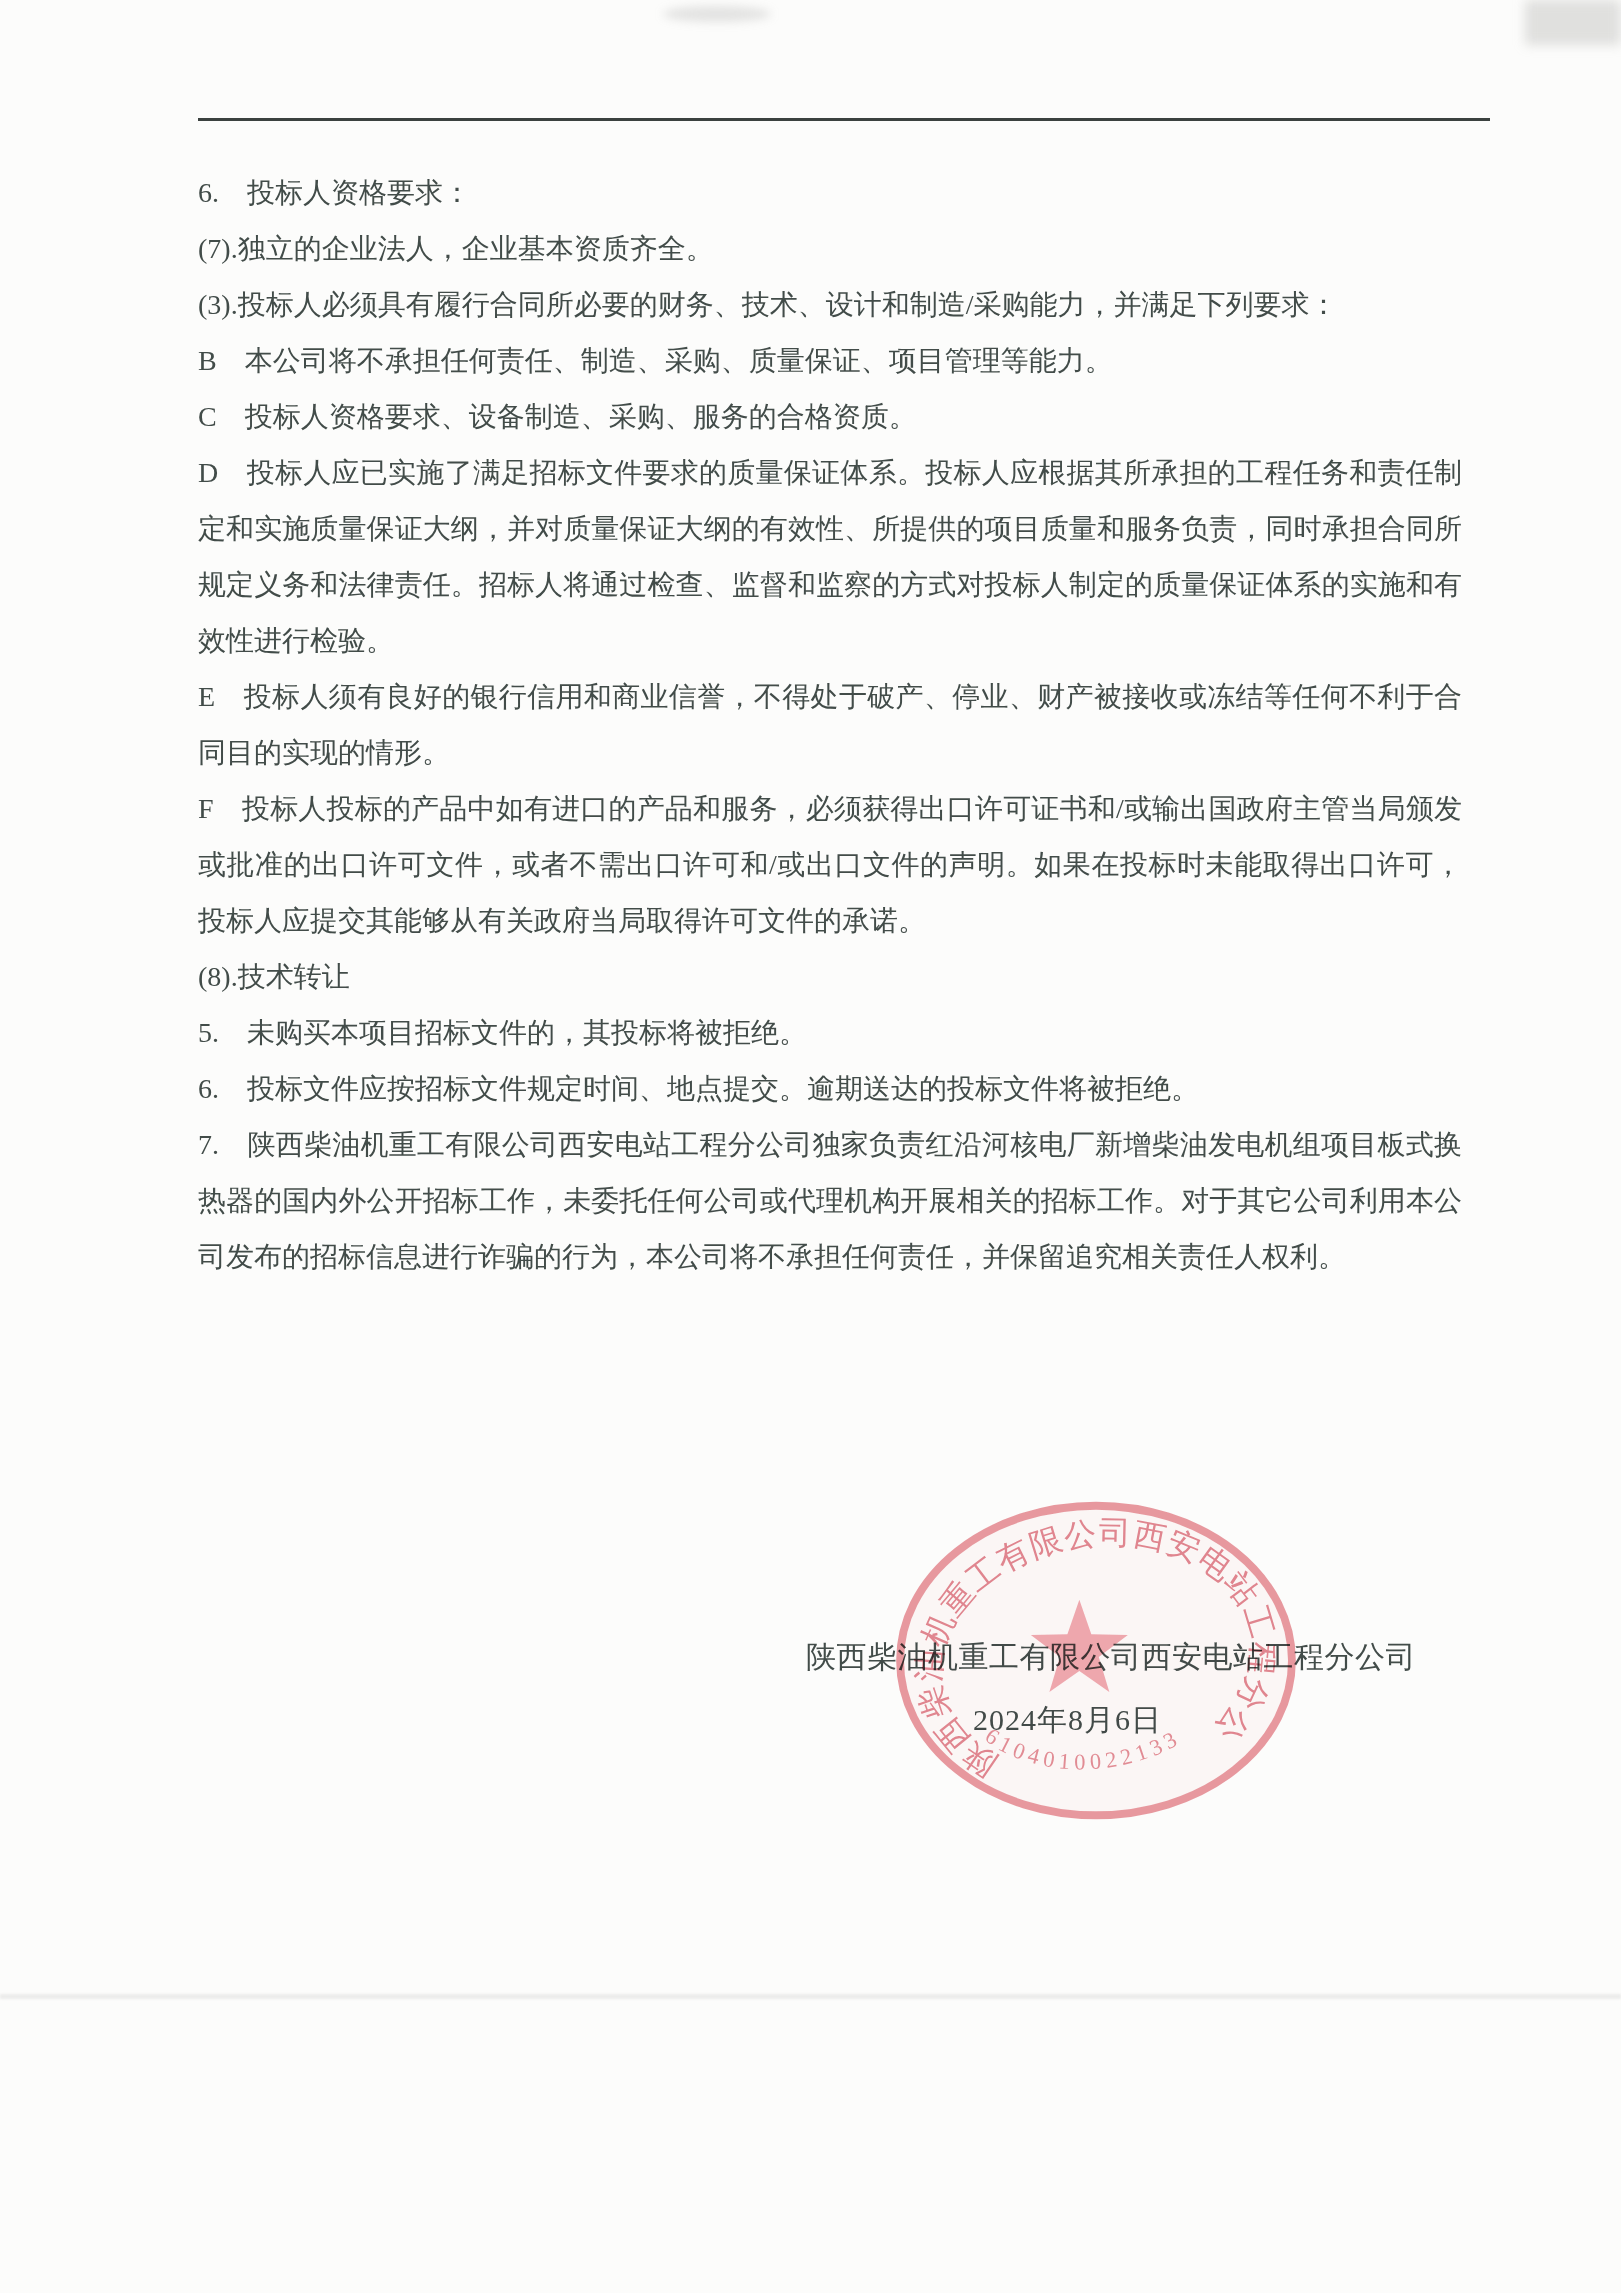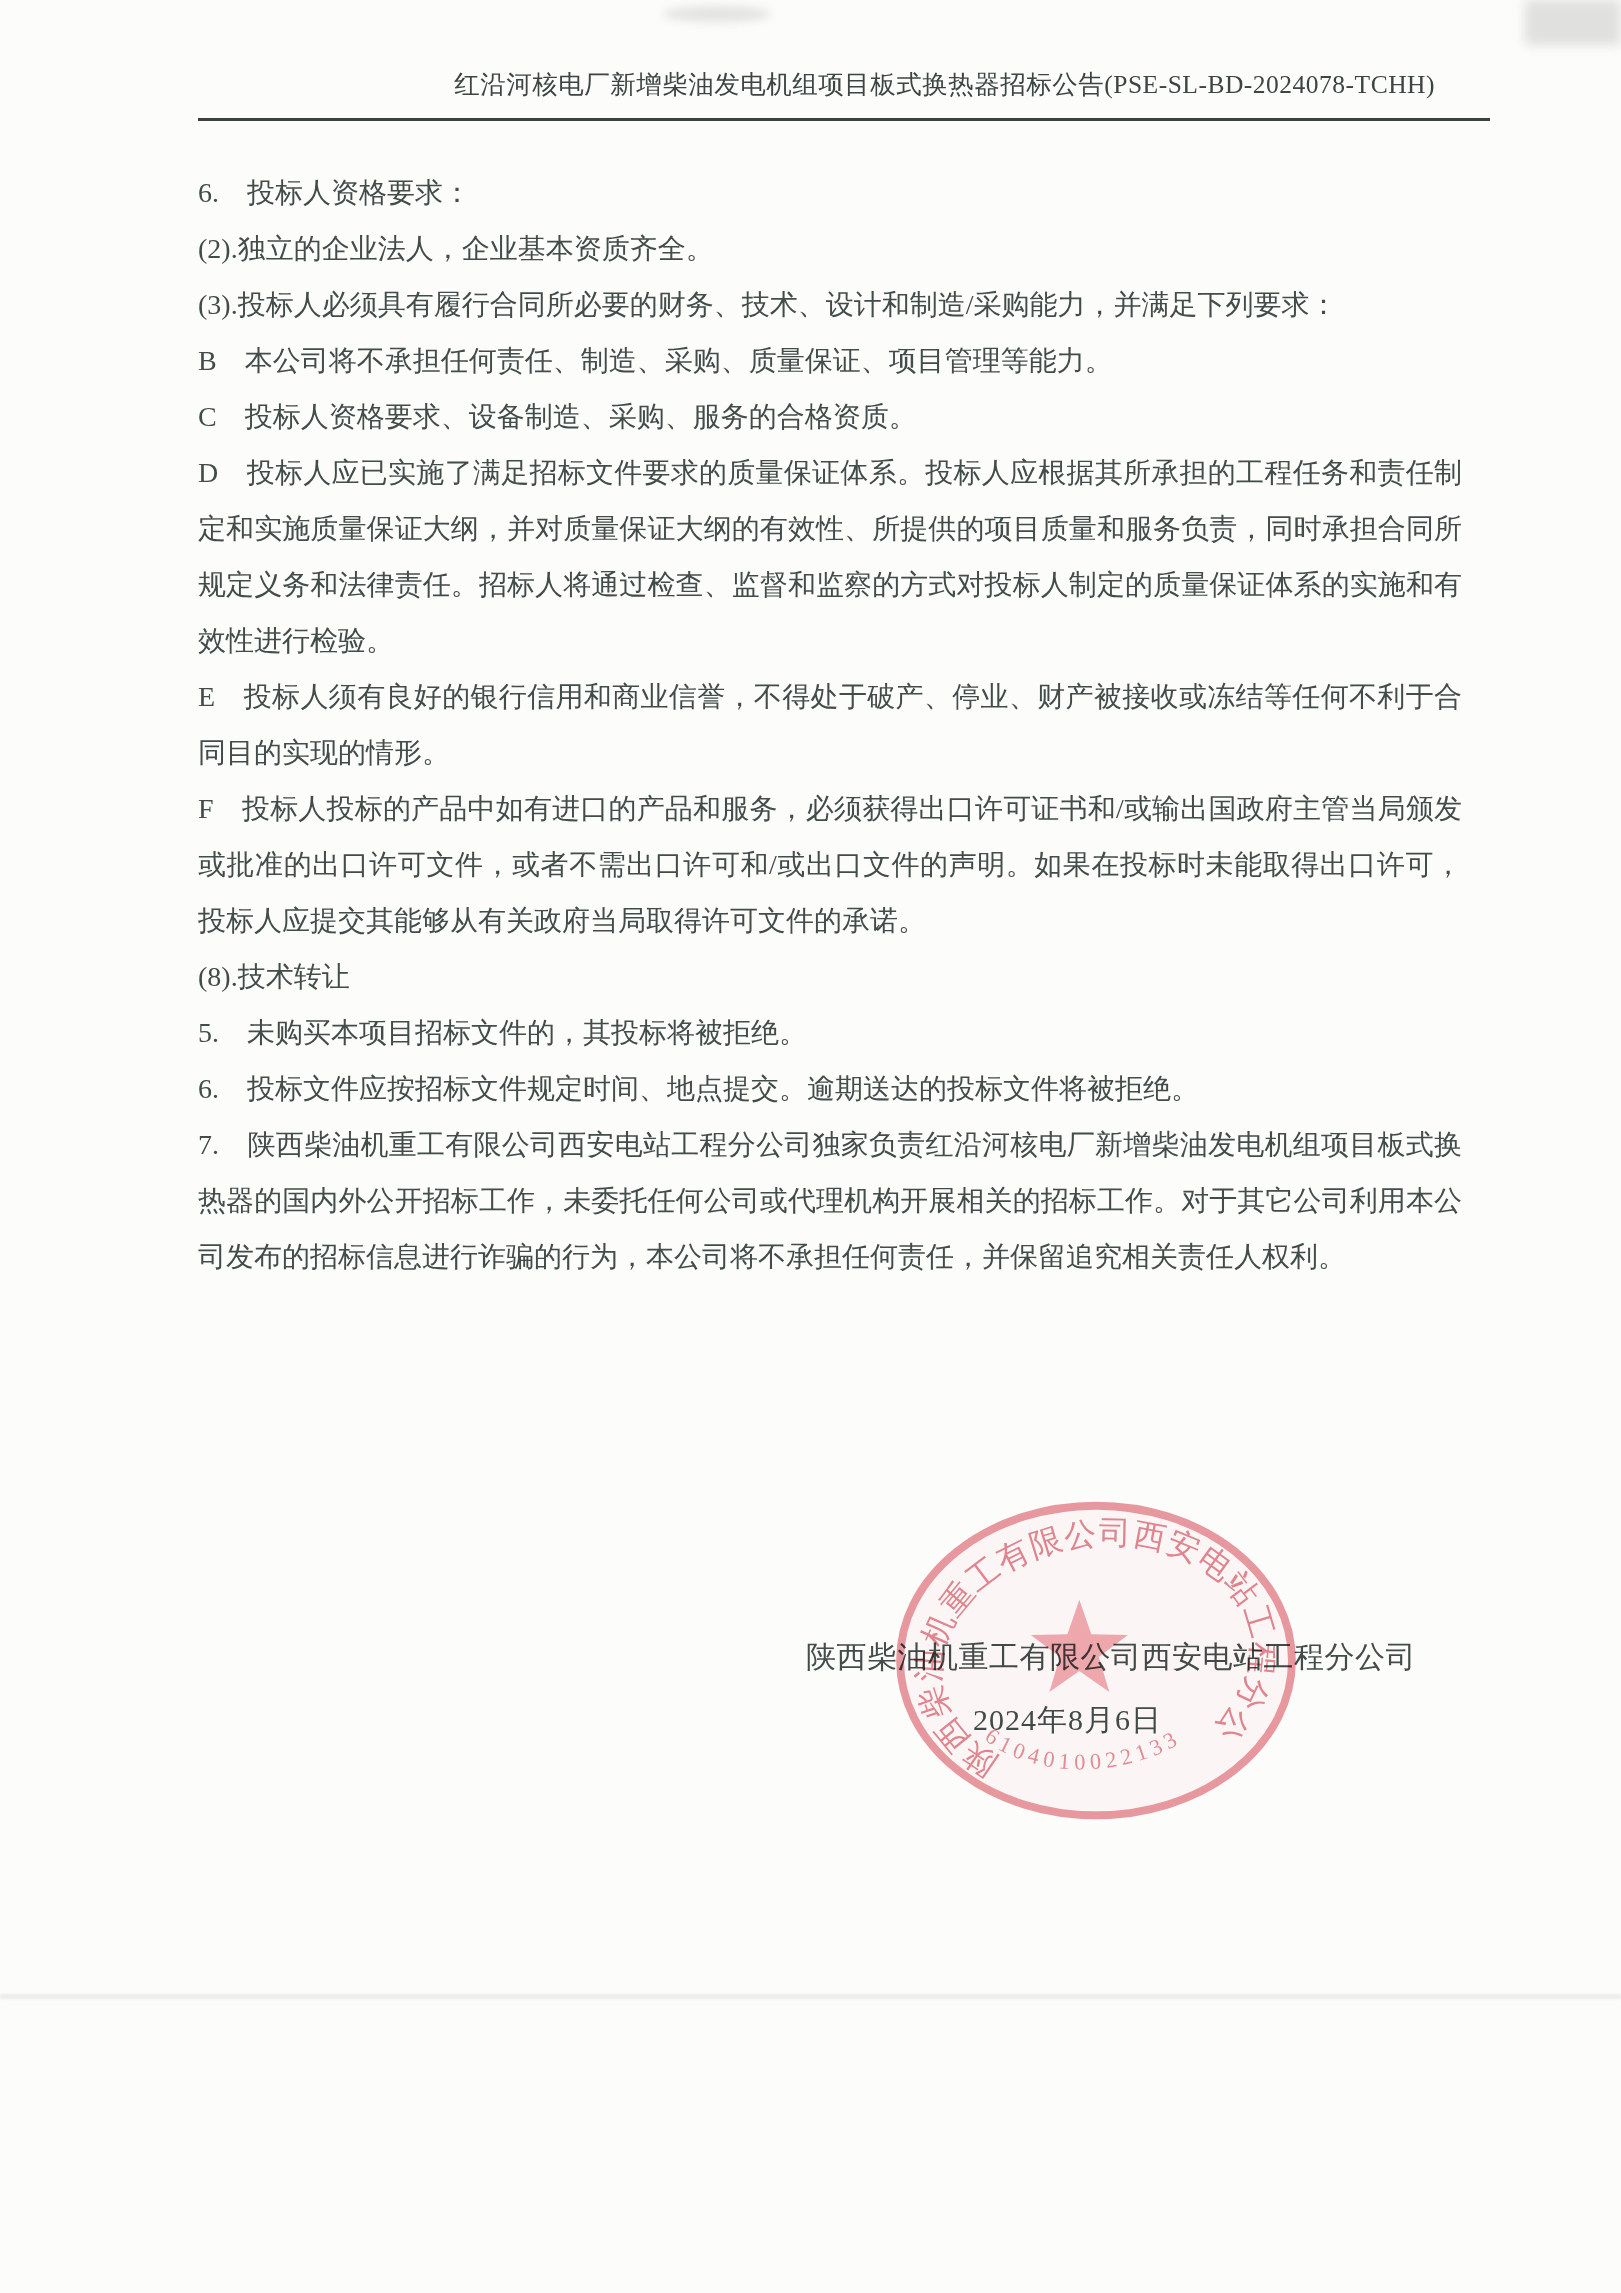--- a/index.html
+++ b/index.html
@@ -66,26 +66,25 @@
 </style>
 </head>
 <body>
 
 <div class="page">
 
   <div class="artifact artifact-corner"></div>
   <div class="artifact artifact-smudge"></div>
   <div class="artifact artifact-streak"></div>
 
-  <div class="doc-header">红沿河核电厂新增柴油发电机组项目板式换热器招标公告(PSE-SL-BD-2024078-TCHH)</div>
   <div class="header-rule"></div>
 
   <div class="doc-body">
       <p>6.　投标人资格要求：</p>
-      <p>(2).独立的企业法人，企业基本资质齐全。</p>
+      <p>(7).独立的企业法人，企业基本资质齐全。</p>
       <p>(3).投标人必须具有履行合同所必要的财务、技术、设计和制造/采购能力，并满足下列要求：</p>
       <p>B　本公司将不承担任何责任、制造、采购、质量保证、项目管理等能力。</p>
       <p>C　投标人资格要求、设备制造、采购、服务的合格资质。</p>
       <p>D　投标人应已实施了满足招标文件要求的质量保证体系。投标人应根据其所承担的工程任务和责任制定和实施质量保证大纲，并对质量保证大纲的有效性、所提供的项目质量和服务负责，同时承担合同所规定义务和法律责任。招标人将通过检查、监督和监察的方式对投标人制定的质量保证体系的实施和有效性进行检验。</p>
       <p>E　投标人须有良好的银行信用和商业信誉，不得处于破产、停业、财产被接收或冻结等任何不利于合同目的实现的情形。</p>
       <p>F　投标人投标的产品中如有进口的产品和服务，必须获得出口许可证书和/或输出国政府主管当局颁发或批准的出口许可文件，或者不需出口许可和/或出口文件的声明。如果在投标时未能取得出口许可，投标人应提交其能够从有关政府当局取得许可文件的承诺。</p>
       <p>(8).技术转让</p>
       <p>5.　未购买本项目招标文件的，其投标将被拒绝。</p>
       <p>6.　投标文件应按招标文件规定时间、地点提交。逾期送达的投标文件将被拒绝。</p>
       <p>7.　陕西柴油机重工有限公司西安电站工程分公司独家负责红沿河核电厂新增柴油发电机组项目板式换热器的国内外公开招标工作，未委托任何公司或代理机构开展相关的招标工作。对于其它公司利用本公司发布的招标信息进行诈骗的行为，本公司将不承担任何责任，并保留追究相关责任人权利。</p>

